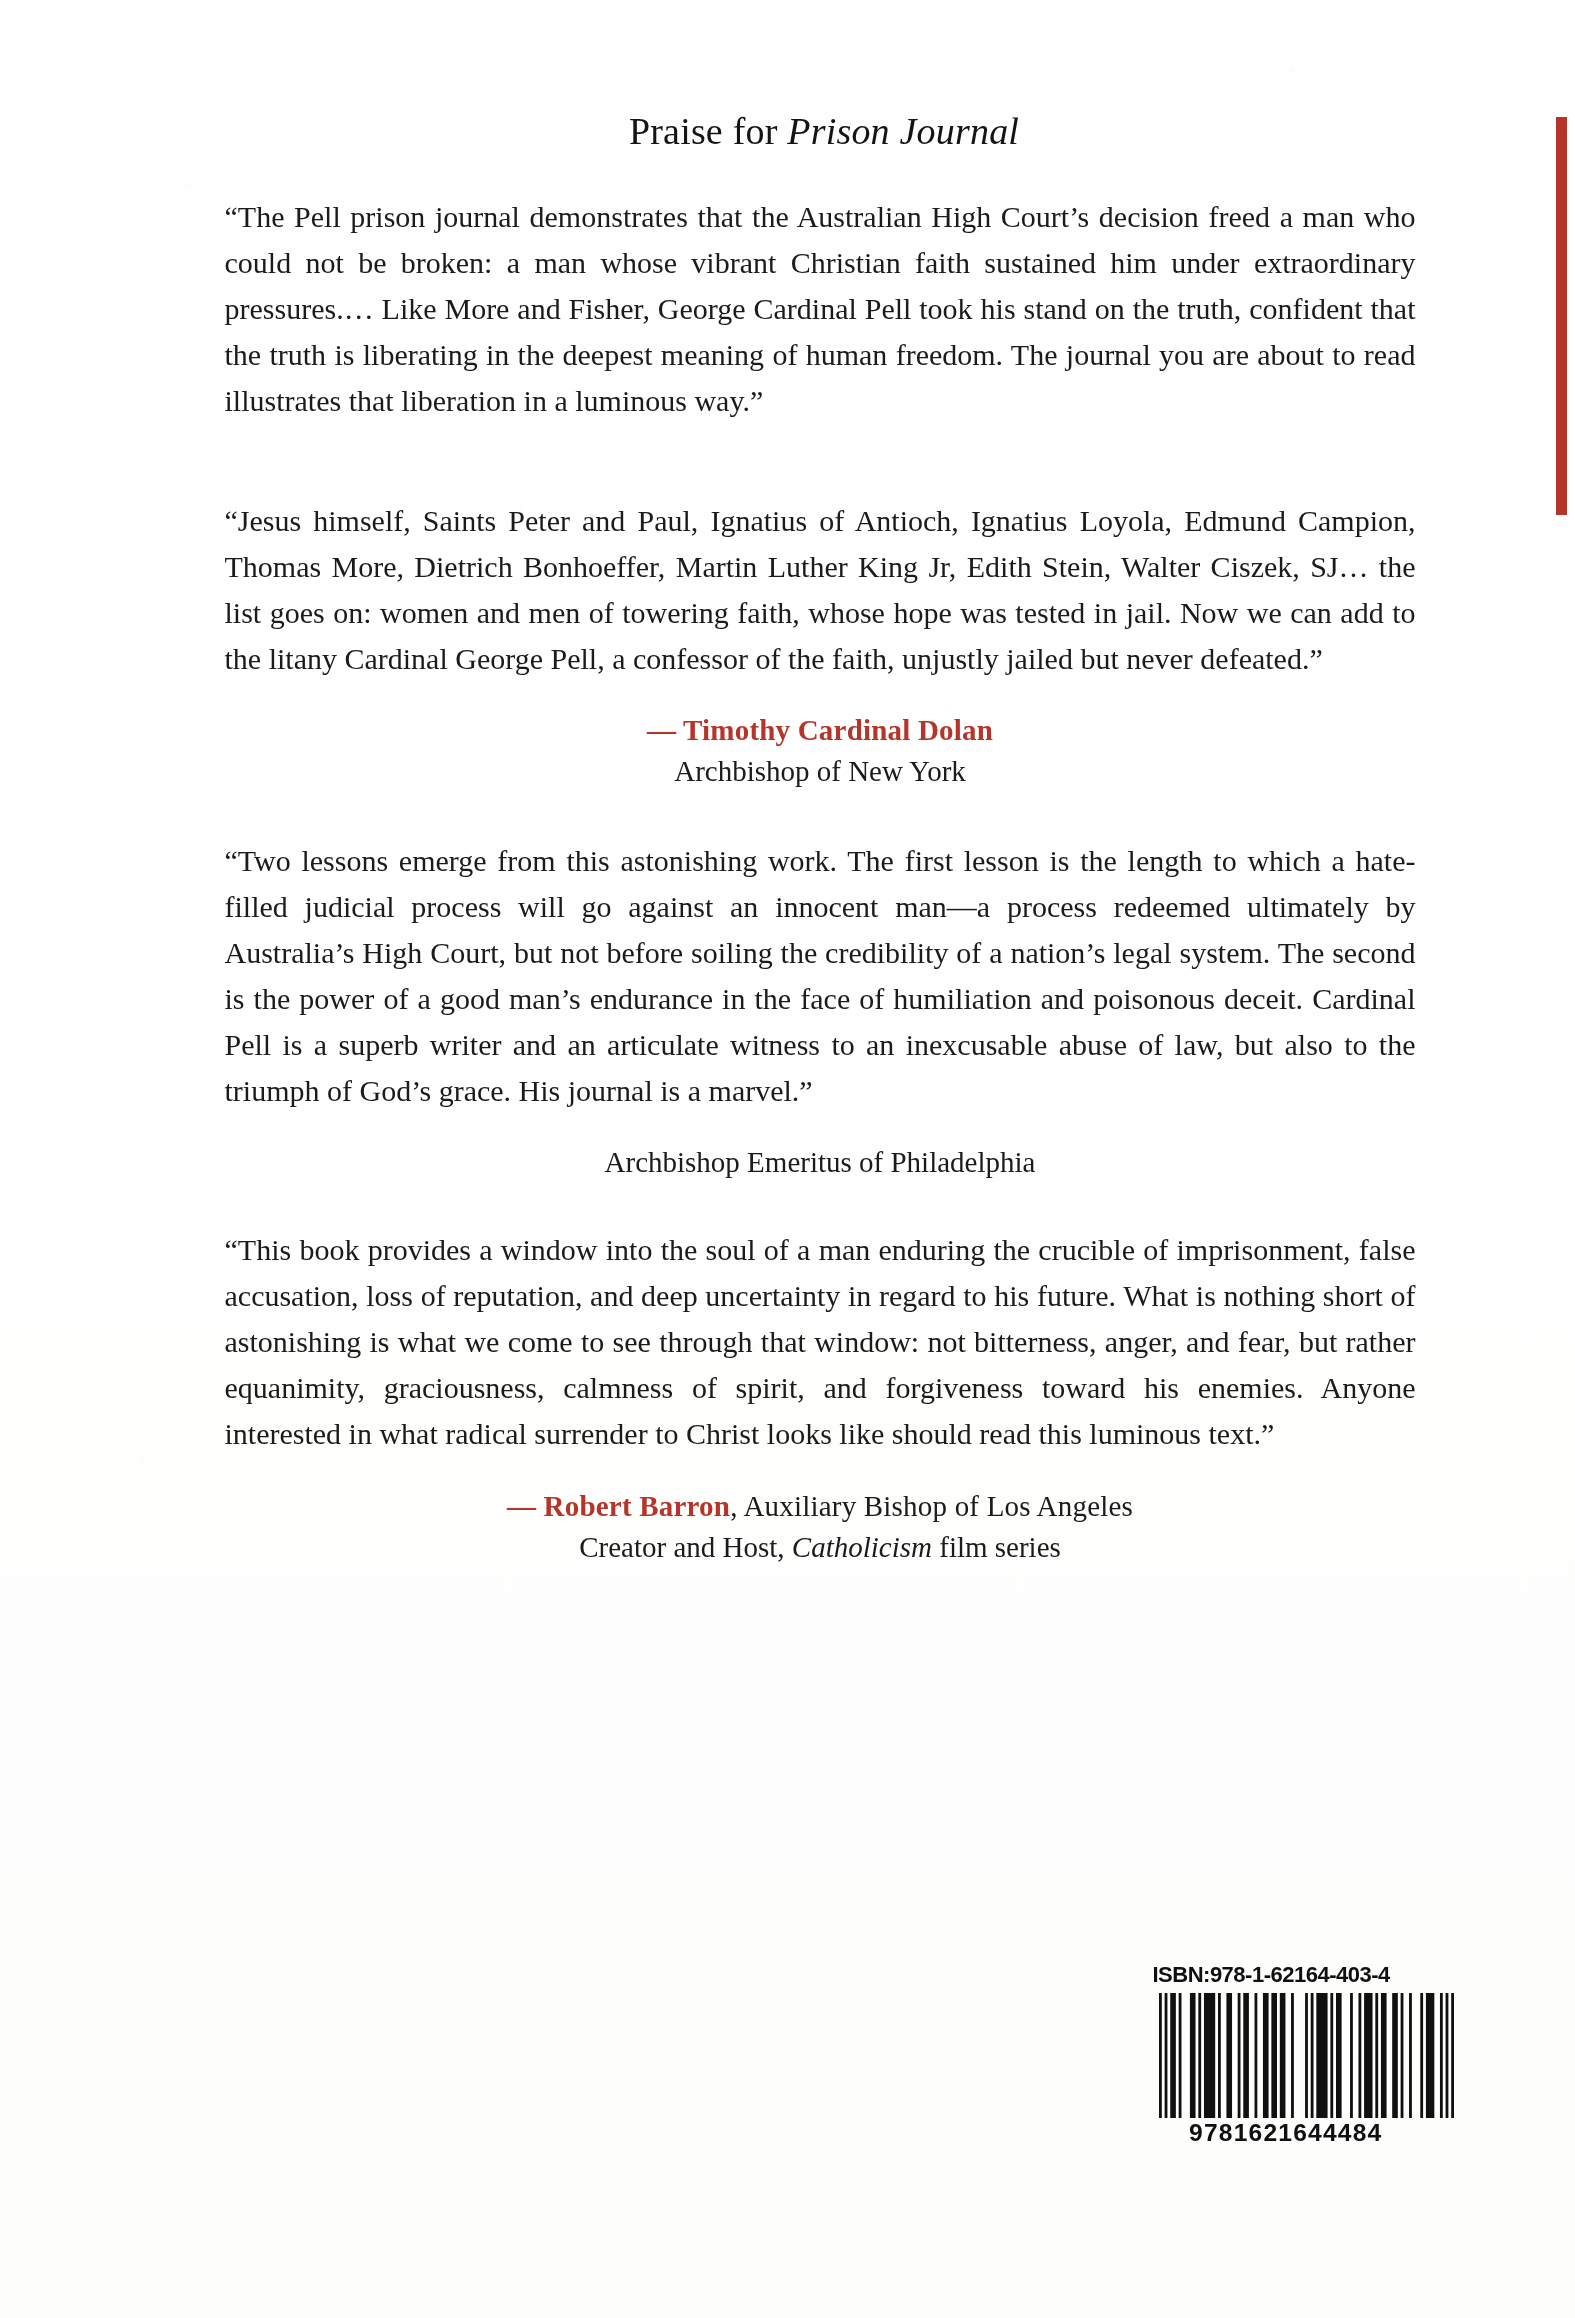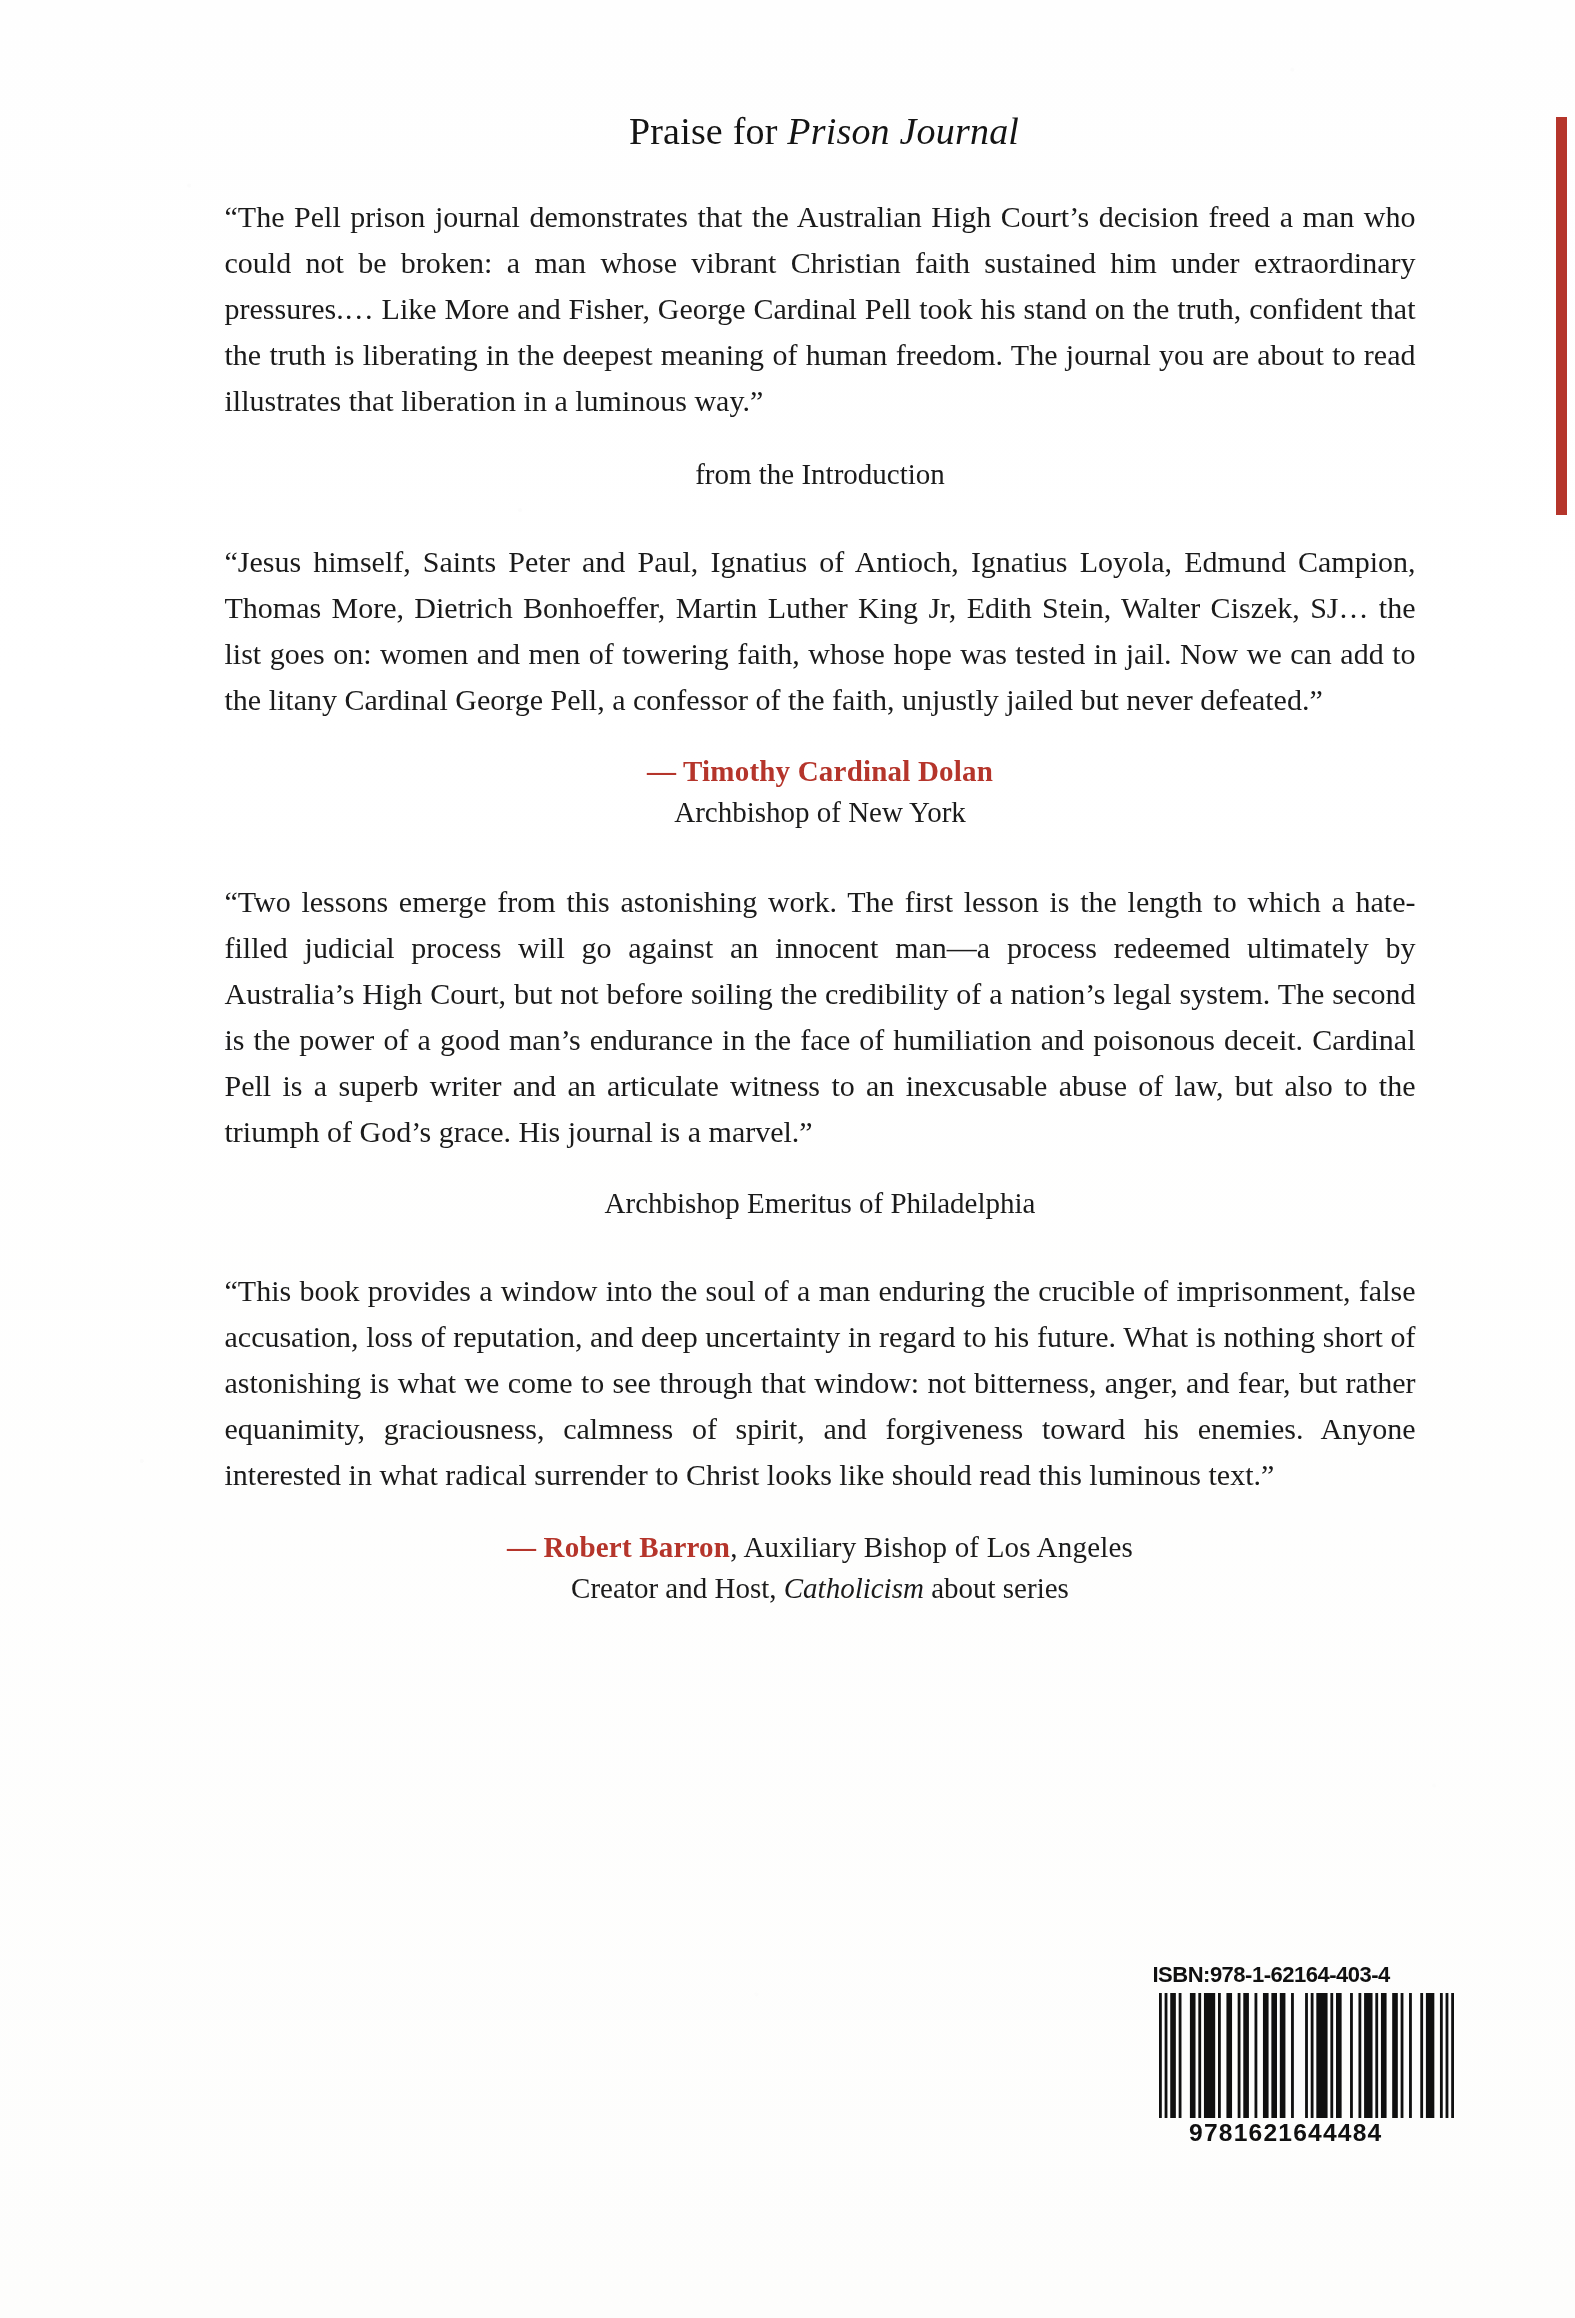--- a/index.html
+++ b/index.html
@@ -163,21 +163,20 @@
   <h1 class="page-title"><span>Praise for </span><span class="em">Prison Journal</span></h1>
 
   <div class="spacer-top"></div>
 
   <div class="quotes">
 
     <div class="quote-block">
       <p class="quote-text">“The Pell prison journal demonstrates that the Australian High Court’s decision freed a man who could not be broken: a man whose vibrant Christian faith sustained him under extraordinary pressures.… Like More and Fisher, George Cardinal Pell took his stand on the truth, confident that the truth is liberating in the deepest meaning of human freedom. The journal you are about to read illustrates that liberation in a luminous way.”</p>
       <div class="gap-q1"></div>
       <div class="attribution">
-        <p class="attr-role"><span>from the Introduction</span><span class="em"></span><span></span></p>
       </div>
     </div>
 
     <div class="gap-a1"></div>
 
     <div class="quote-block">
       <p class="quote-text">“Jesus himself, Saints Peter and Paul, Ignatius of Antioch, Ignatius Loyola, Edmund Campion, Thomas More, Dietrich Bonhoeffer, Martin Luther King Jr, Edith Stein, Walter Ciszek, SJ… the list goes on: women and men of towering faith, whose hope was tested in jail. Now we can add to the litany Cardinal George Pell, a confessor of the faith, unjustly jailed but never defeated.”</p>
       <div class="gap-q2"></div>
       <div class="attribution">
         <p class="attr-name"><span class="dash">— </span><span>Timothy Cardinal Dolan</span><span class="plain"></span></p>
@@ -195,21 +194,21 @@
       </div>
     </div>
 
     <div class="gap-a3"></div>
 
     <div class="quote-block">
       <p class="quote-text">“This book provides a window into the soul of a man enduring the crucible of imprisonment, false accusation, loss of reputation, and deep uncertainty in regard to his future. What is nothing short of astonishing is what we come to see through that window: not bitterness, anger, and fear, but rather equanimity, graciousness, calmness of spirit, and forgiveness toward his enemies. Anyone interested in what radical surrender to Christ looks like should read this luminous text.”</p>
       <div class="gap-q1"></div>
       <div class="attribution">
         <p class="attr-name"><span class="dash">— </span><span>Robert Barron</span><span class="plain">, Auxiliary Bishop of Los Angeles</span></p>
-        <p class="attr-role"><span>Creator and Host, </span><span class="em">Catholicism</span><span> about series</span></p>
+        <p class="attr-role"><span>Creator and Host, </span><span class="em">Catholicism</span><span> film series</span></p>
       </div>
     </div>
 
   </div>
 </div>
 
 <div class="barcode-zone">
   <p class="isbn-text">ISBN:978-1-62164-403-4</p>
   <svg class="barcode-bars" id="barcode-svg" viewBox="0 0 360 152" preserveAspectRatio="none">
       <rect x="0.000" y="0" width="3.429" height="152" fill="#101010"></rect>

